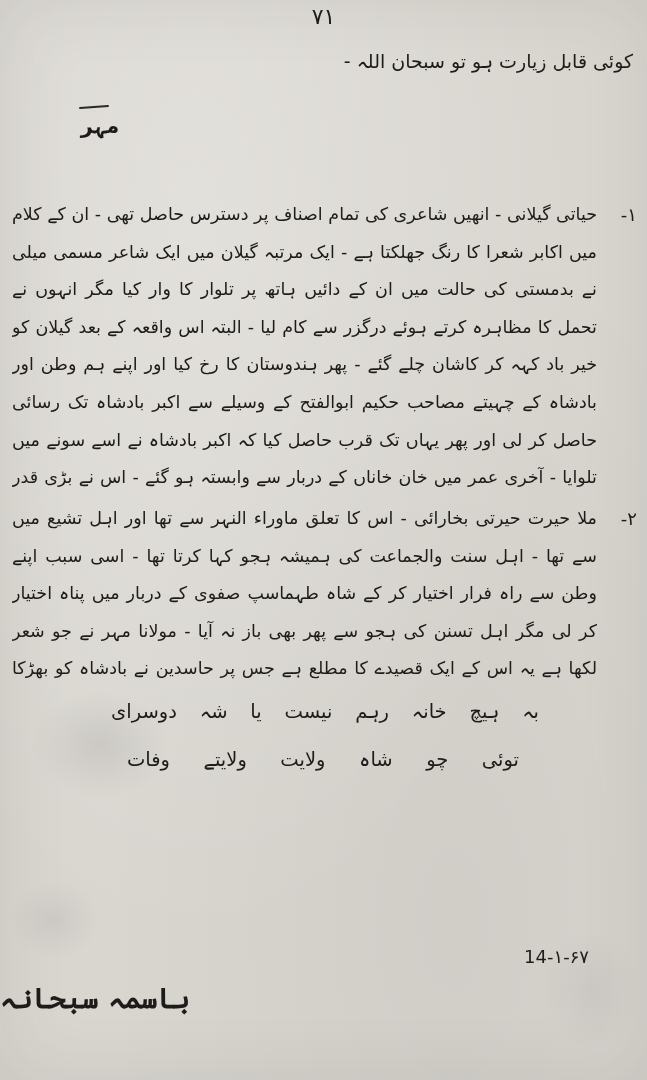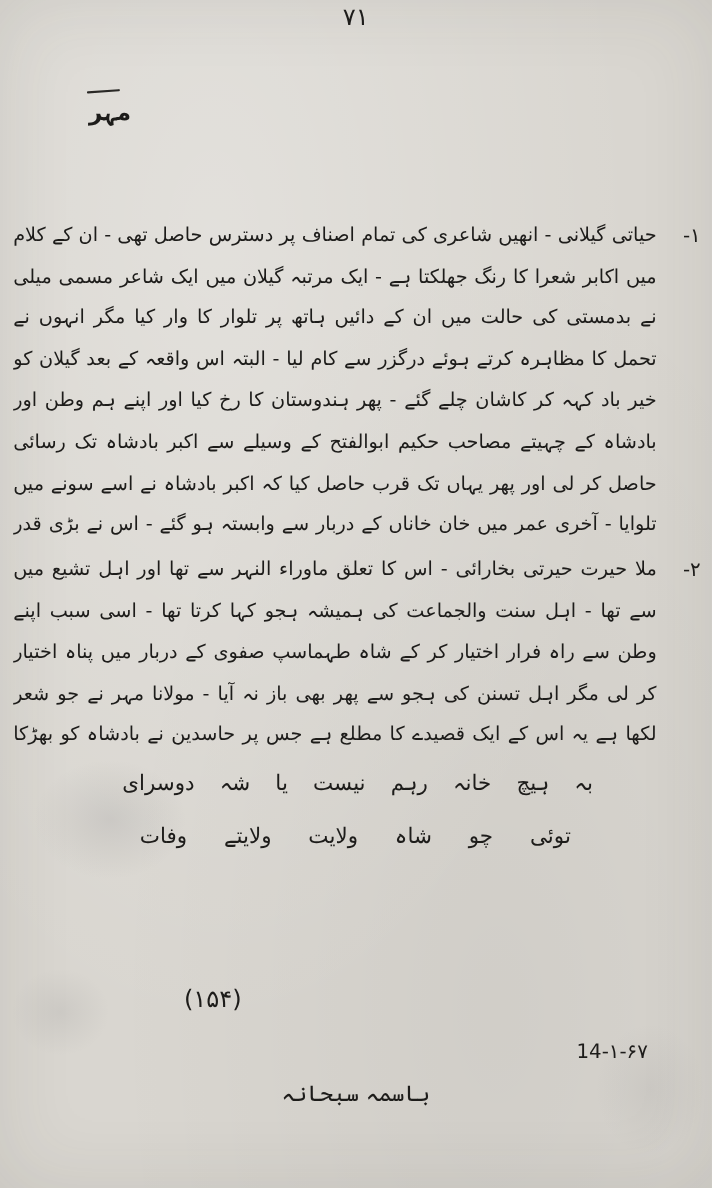--- a/index.html
+++ b/index.html
@@ -28,21 +28,21 @@
 
   .page-number{
     position:absolute;top:4px;left:0;right:0;
     text-align:center;font-size:22px;letter-spacing:2px;
   }
   .top-line{
     position:absolute;top:50px;right:14px;left:180px;
     text-align:right;font-size:19px;
   }
   .seal{
-    position:absolute;top:82px;left:74px;width:52px;text-align:center;
+    position:absolute;top:106px;left:74px;width:52px;text-align:center;
   }
   .seal .overline{
     width:30px;height:2px;background:#2a2926;margin:0 auto 6px auto;
     transform:translateX(-6px) rotate(-4deg);border-radius:2px;
   }
   .seal .word{font-size:21px;font-weight:bold;}
   .heading{
     position:absolute;top:138px;left:0;right:0;margin:0;
     text-align:center;font-size:30px;font-weight:700;
     font-family:"DejaVu Serif",serif;
@@ -74,35 +74,36 @@
     position:absolute;top:896px;left:0;right:0;text-align:center;
     font-size:22px;letter-spacing:1px;
     padding-right:260px; 
     box-sizing:border-box;
   }
   .letter-date{
     position:absolute;top:946px;right:58px;
     font-size:18px;direction:ltr;letter-spacing:2px;
   }
   .basmala{
-    position:absolute;top:982px;left:0;right:0;text-align:center;
-    font-size:20px;font-weight:400;font-family:"DejaVu Serif",serif;
+    position:absolute;top:982px;left:0;right:0;text-align:left;
+    font-size:28px;font-weight:700;font-family:"DejaVu Serif",serif;
   }
 </style>
 </head>
 <body>
 
 <div class="page">
 
   <div class="stain s1"></div>
   <div class="stain s2"></div>
   <div class="stain s3"></div>
 
   <div class="page-number">۷۱</div>
 
+  <div class="top-line">کوئی قابل زیارت ہو تو سبحان اللہ -</div>
 
   <div class="seal">
     <div class="overline"></div>
     <div class="word">مہر</div>
   </div>
 
 
   <section class="note n1">
     <span class="marker">۱-</span>
     <p class="body">حیاتی گیلانی - انھیں شاعری کی تمام اصناف پر دسترس حاصل تھی - ان کے کلام میں اکابر شعرا کا رنگ جھلکتا ہے - ایک مرتبہ گیلان میں ایک شاعر مسمی میلی نے بدمستی کی حالت میں ان کے دائیں ہاتھ پر تلوار کا وار کیا مگر انہوں نے تحمل کا مظاہرہ کرتے ہوئے درگزر سے کام لیا - البتہ اس واقعہ کے بعد گیلان کو خیر باد کہہ کر کاشان چلے گئے - پھر ہندوستان کا رخ کیا اور اپنے ہم وطن اور بادشاہ کے چہیتے مصاحب حکیم ابوالفتح کے وسیلے سے اکبر بادشاہ تک رسائی حاصل کر لی اور پھر یہاں تک قرب حاصل کیا کہ اکبر بادشاہ نے اسے سونے میں تلوایا - آخری عمر میں خان خاناں کے دربار سے وابستہ ہو گئے - اس نے بڑی قدر افزائی کی یہاں تک کہ ایک مرتبہ اسے خزانے میں لے جا کر کہا کہ جس قدر اشرفیاں اٹھا سکتے ہو اٹھا کر لے جاؤ - حیاتی نے ۱۰۱۵ھ میں وفات پائی -</p>
@@ -127,19 +128,18 @@
   <div class="verse v2">
     <span>توئی</span>
     <span>چو</span>
     <span>شاہ</span>
     <span>ولایت</span>
     <span>ولایتے</span>
     <span>وفات</span>
   </div>
 
 
-  <div class="next-number">(۱۵۴)</div>
 
   <div class="letter-date">14-۱-۶۷</div>
 
   <div class="basmala">باسمہ سبحانہ</div>
 
 </div>
 
 </body></html>

